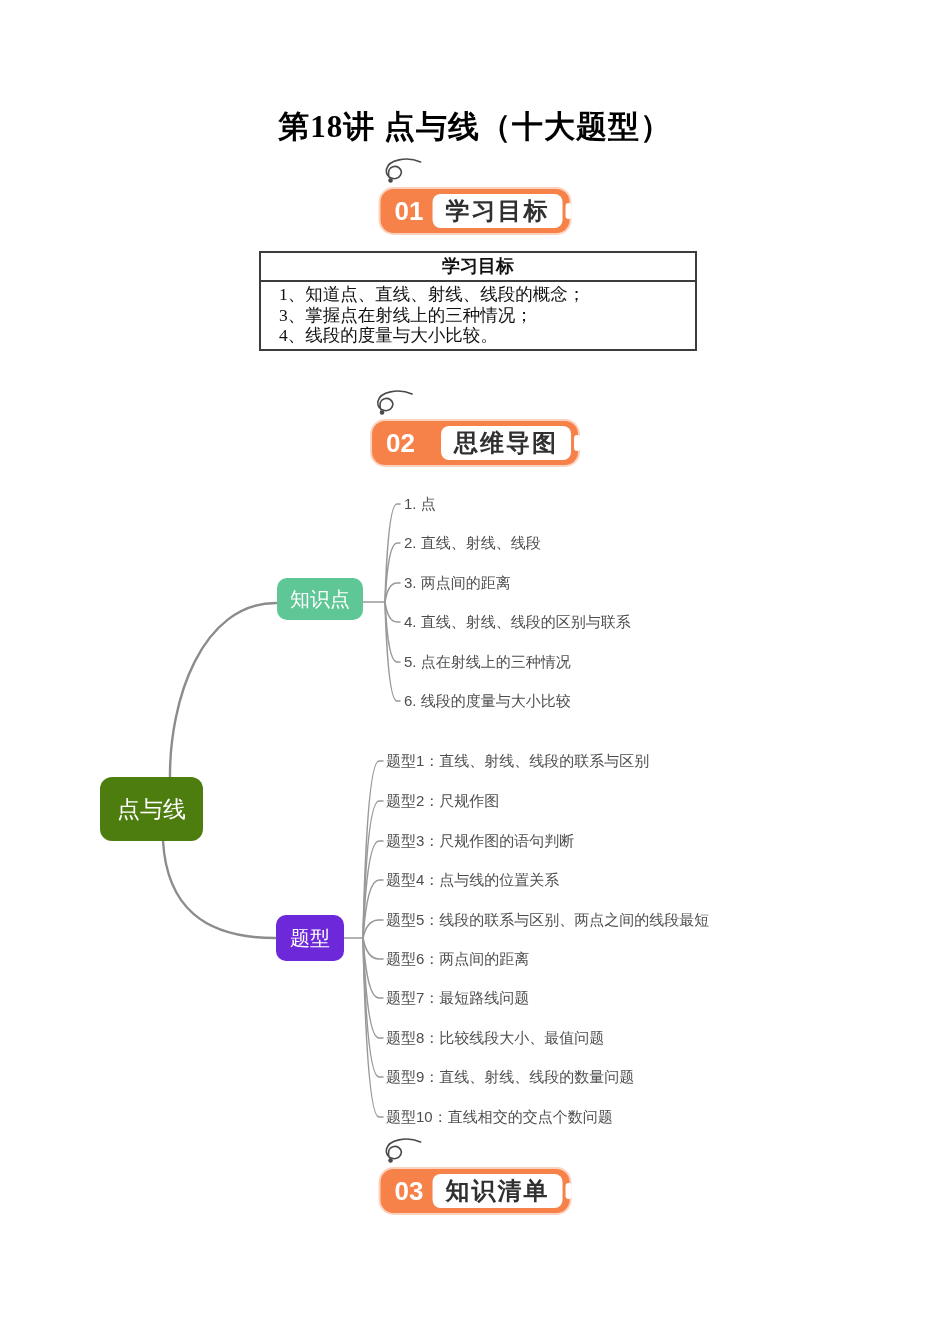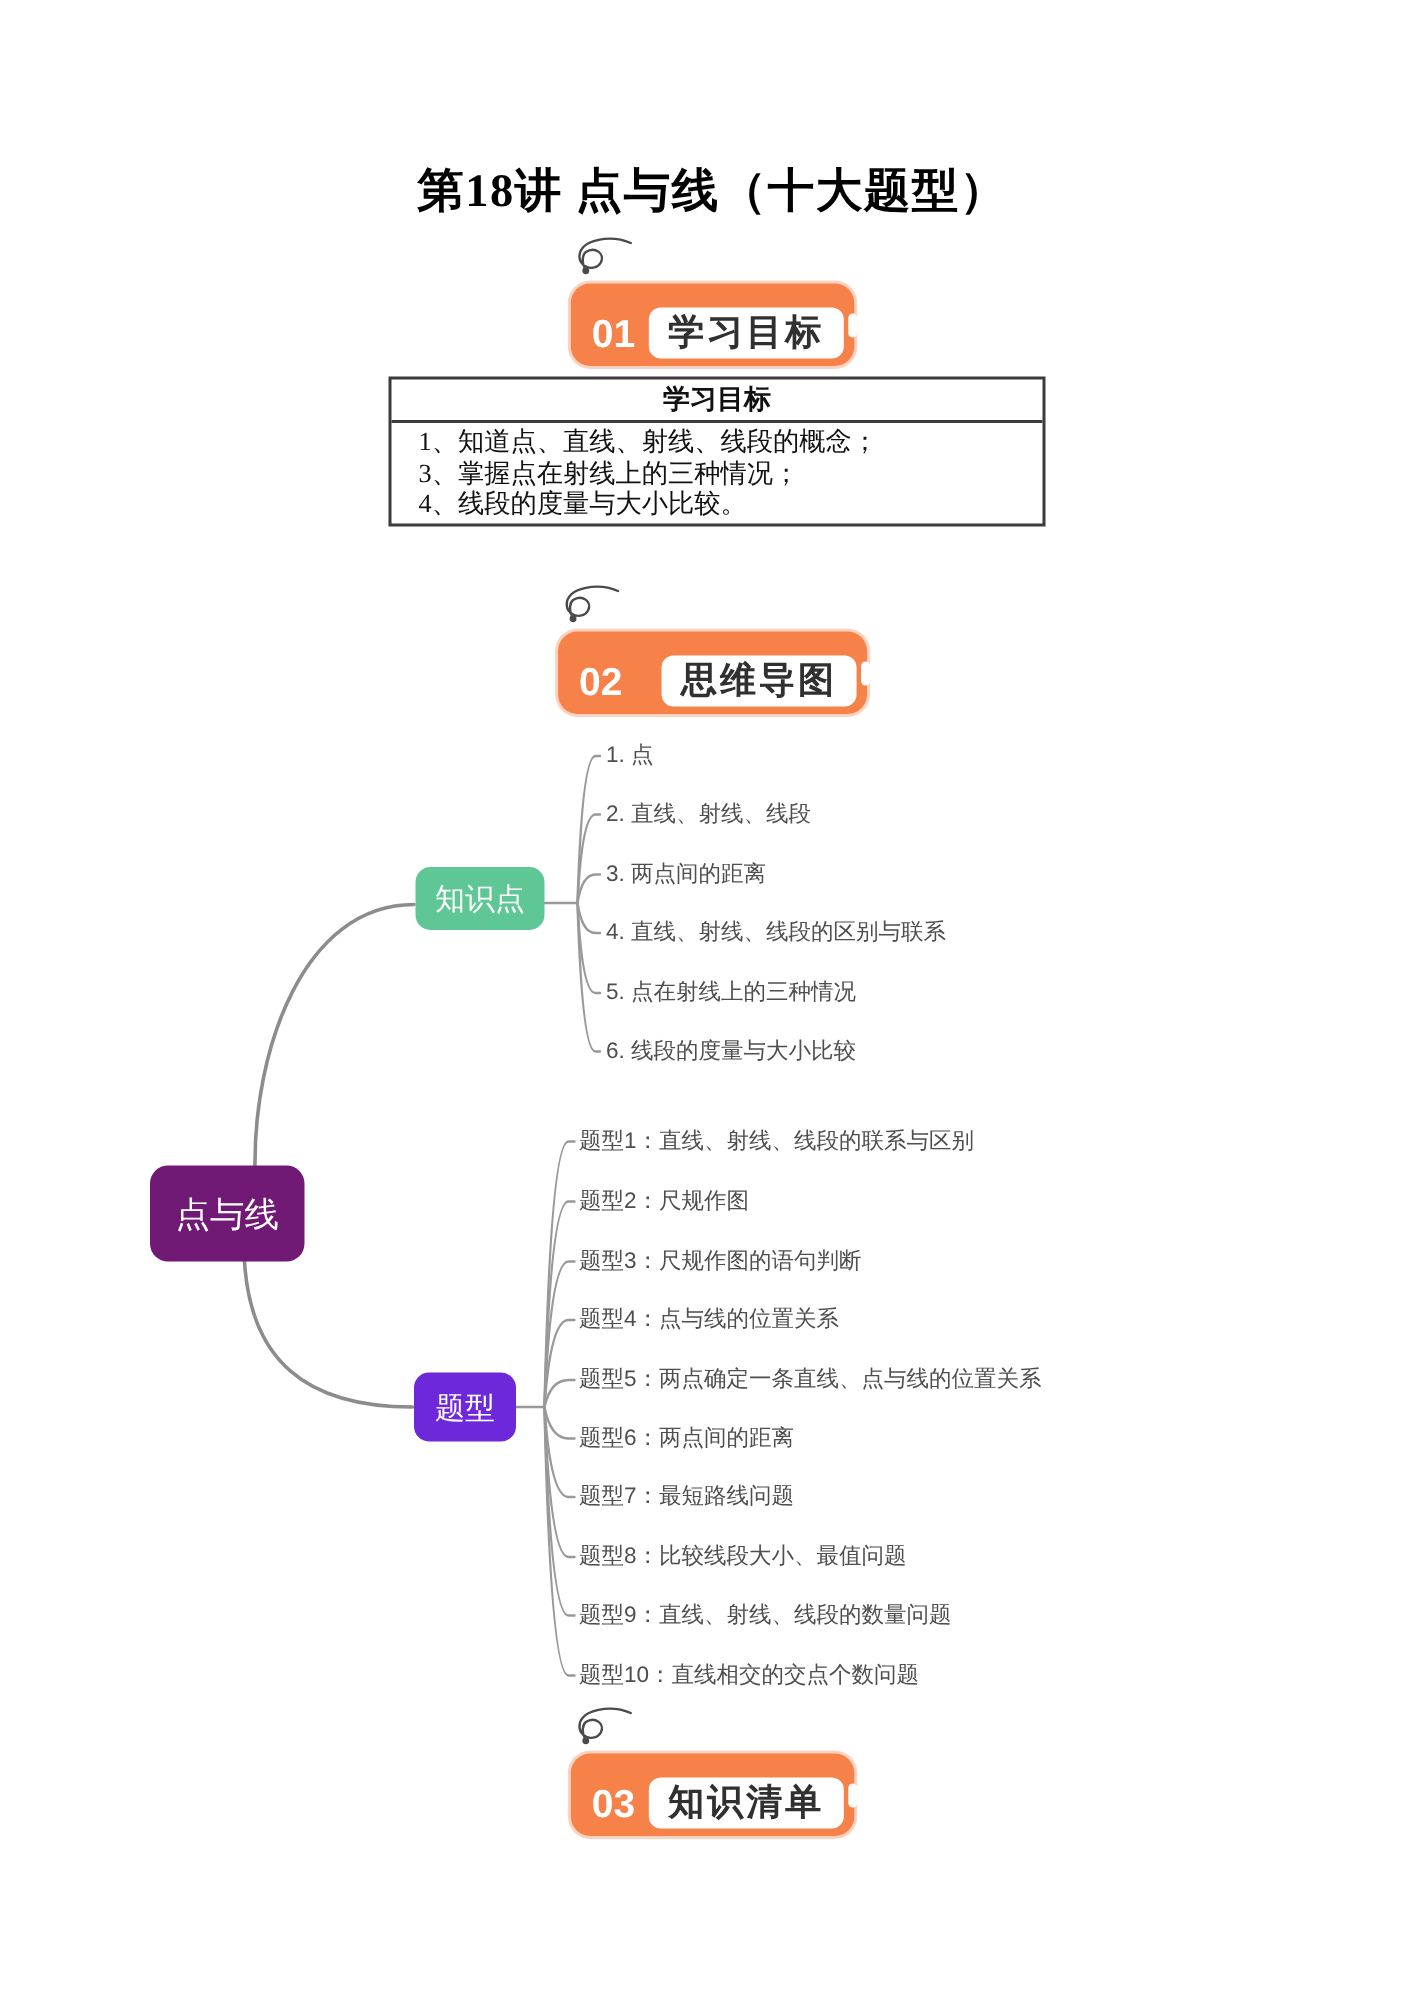--- a/index.html
+++ b/index.html
@@ -21,21 +21,21 @@
     font-weight:bold; font-size:31px; color:#000;
     letter-spacing:1px;
   }
 
   
   .badge {
     position:absolute; left:50%; transform:translateX(-50%);
     display:flex; align-items:flex-start;
     background:#F6824A;
     border-radius:13px;
-    padding:16px 7px 5px 4px;
+    padding:5px 7px 5px 4px;
     box-shadow:0 0 0 2px rgba(246,130,74,0.35);
   }
   .badge::after {
     content:""; position:absolute; right:-2px; top:50%;
     transform:translateY(-50%);
     width:6px; height:16px; background:#ffffff; border-radius:3px;
   }
   .badge-num {
     color:#ffffff; font-weight:bold; font-size:26px;
     padding:0 9px 0 10px; line-height:34px;
@@ -65,21 +65,21 @@
   .goals-row { font-size:17.5px; line-height:20.5px; white-space:nowrap;margin-left:10px; }
 
   
   .mindmap-svg { position:absolute; left:0; top:0; width:950px; height:1344px; }
   .mm-node {
     position:absolute; display:flex; align-items:center; justify-content:center;
     color:#ffffff; white-space:nowrap;
   }
   .mm-root {
     left:100px; top:777px; width:103px; height:64px;
-    background:#701a75; border-radius:12px; font-size:23px;
+    background:#4d7c0f; border-radius:12px; font-size:23px;
   }
   .mm-knowledge {
     left:277px; top:578px; width:86px; height:42px;
     background:#5EC795; border-radius:10px; font-size:20px;
   }
   .mm-types {
     left:276px; top:915px; width:68px; height:46px;
     background:#6d28d9; border-radius:10px; font-size:20px;
   }
   .mm-item {
@@ -161,21 +161,21 @@
   <div class="mm-item" style="left:404px; top:533px;">2. 直线、射线、线段</div>
   <div class="mm-item" style="left:404px; top:573px;">3. 两点间的距离</div>
   <div class="mm-item" style="left:404px; top:612px;">4. 直线、射线、线段的区别与联系</div>
   <div class="mm-item" style="left:404px; top:652px;">5. 点在射线上的三种情况</div>
   <div class="mm-item" style="left:404px; top:691px;">6. 线段的度量与大小比较</div>
 
   <div class="mm-item" style="left:386px; top:751px;">题型1：直线、射线、线段的联系与区别</div>
   <div class="mm-item" style="left:386px; top:791px;">题型2：尺规作图</div>
   <div class="mm-item" style="left:386px; top:831px;">题型3：尺规作图的语句判断</div>
   <div class="mm-item" style="left:386px; top:870px;">题型4：点与线的位置关系</div>
-  <div class="mm-item" style="left:386px; top:910px;">题型5：两点确定一条直线、点与线的位置关系</div>
+  <div class="mm-item" style="left:386px; top:910px;">题型5：线段的联系与区别、两点之间的线段最短</div>
   <div class="mm-item" style="left:386px; top:949px;">题型6：两点间的距离</div>
   <div class="mm-item" style="left:386px; top:988px;">题型7：最短路线问题</div>
   <div class="mm-item" style="left:386px; top:1028px;">题型8：比较线段大小、最值问题</div>
   <div class="mm-item" style="left:386px; top:1067px;">题型9：直线、射线、线段的数量问题</div>
   <div class="mm-item" style="left:386px; top:1107px;">题型10：直线相交的交点个数问题</div>
 
   <div class="badge" style="top:1169px;">
     <svg class="curl" viewBox="0 0 52 38">
       <path d="M48 5 C34 -1 16 3 14 12 C12 21 24 25 28 18 C31 12 24 7 18 11 C15.5 13 15.5 18 17 21" fill="none" stroke="#4a4a4a" stroke-width="1.6" stroke-linecap="round"></path>
       <circle cx="18" cy="23.5" r="2.3" fill="#4a4a4a"></circle>

